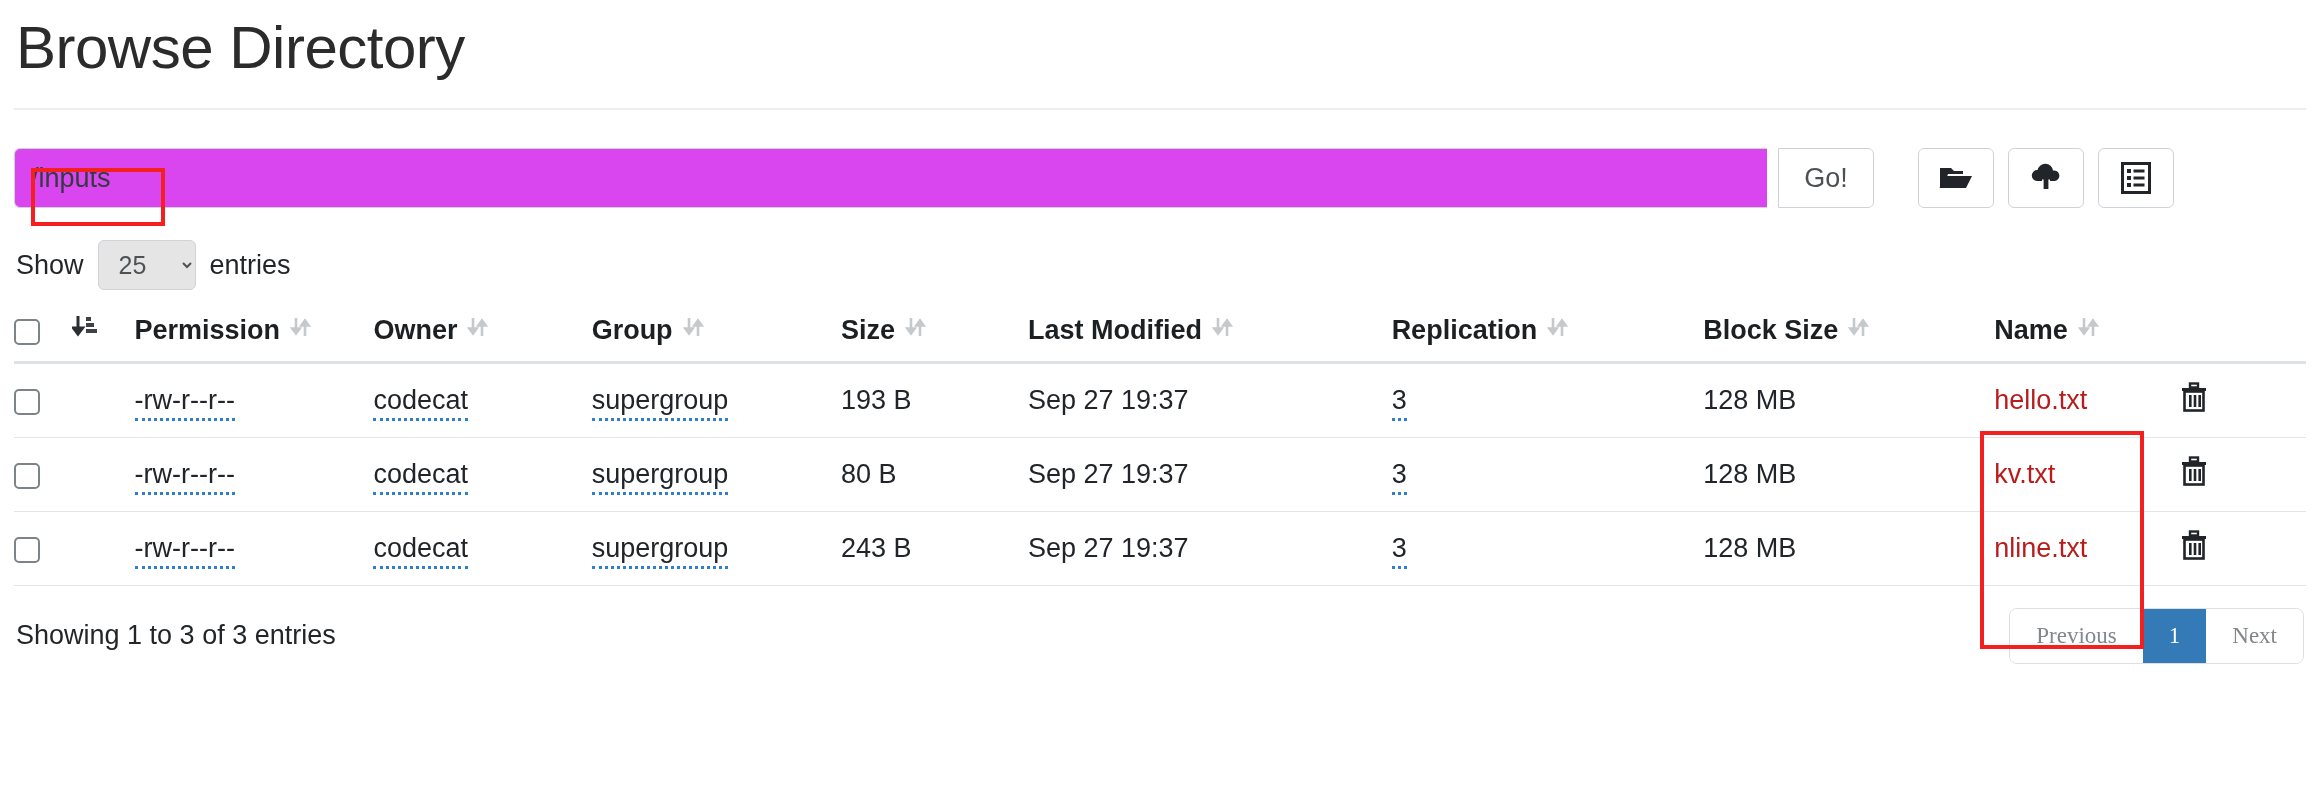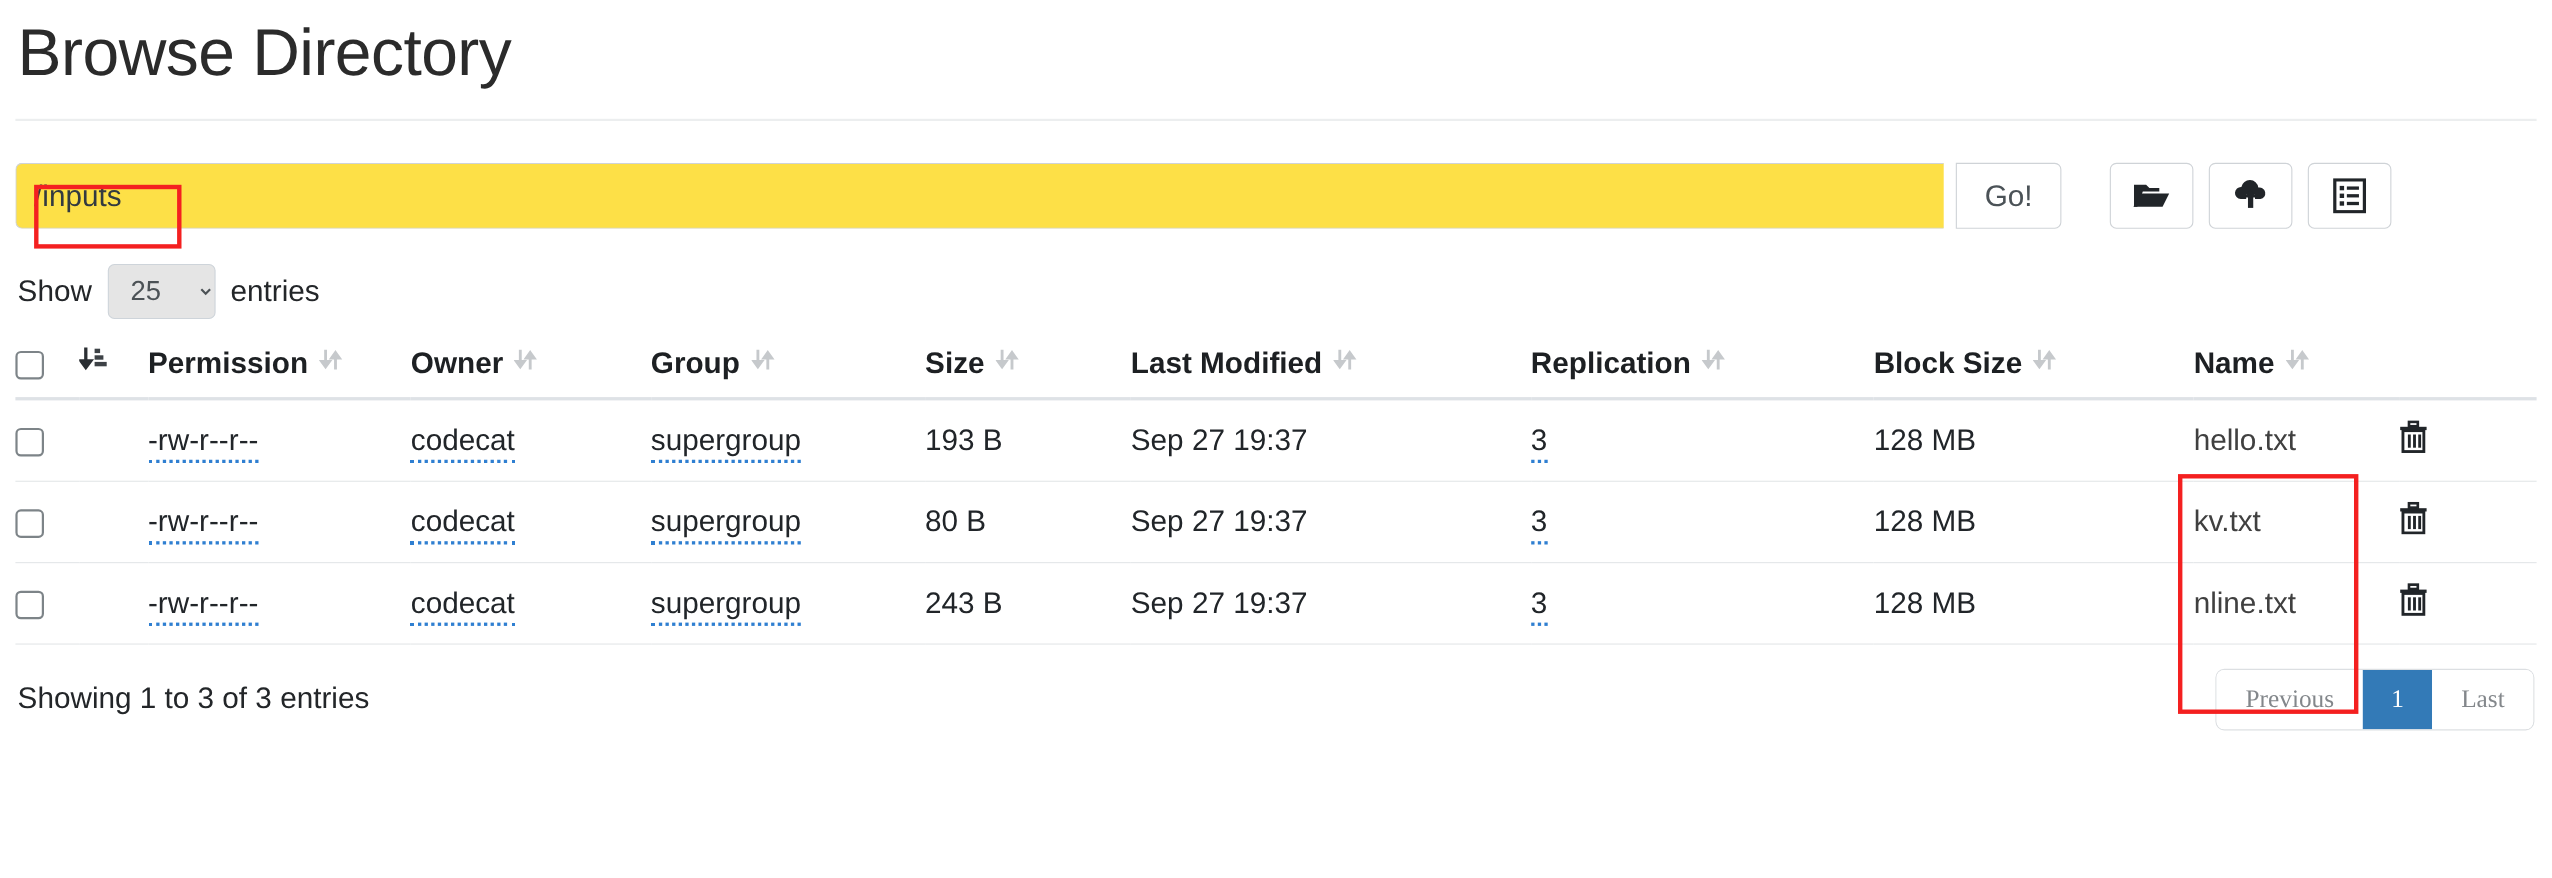--- a/index.html
+++ b/index.html
@@ -40,21 +40,21 @@
     display: flex;
     flex: 1 1 auto;
     max-width: 1860px;
   }
   .path-input {
     flex: 1 1 auto;
     height: 60px;
     border: 1px solid #cfd3d7;
     border-right: 0;
     border-radius: 6px 0 0 6px;
-    background: #fde047;
+    background: #d946ef;
     font-size: 27px;
     font-family: "Liberation Sans", sans-serif;
     color: #333a40;
     padding: 0 16px;
     outline: none;
   }
   .go-btn {
     height: 60px;
     min-width: 96px;
     border: 1px solid #cfd3d7;
@@ -187,21 +187,21 @@
   }
 
   .ed-link {
     color: #212529;
     text-decoration: none;
     border-bottom: 3px dotted #2f7fd1;
     padding-bottom: 3px;
     cursor: pointer;
   }
   a.name-link {
-    color: #404040;
+    color: #b91c1c;
     text-decoration: none;
     cursor: pointer;
   }
   .trash-btn {
     background: none; border: 0; padding: 0; cursor: pointer;
     display: inline-flex; align-items: center; justify-content: center;
   }
 
   
   .footer {
@@ -500,20 +500,20 @@
           </button></td>
       </tr>
     </tbody>
   </table>
 
   <div class="footer">
     <div class="info">Showing 1 to 3 of 3 entries</div>
     <div class="pagination">
       <button class="pg">Previous</button>
       <button class="pg active">1</button>
-      <button class="pg">Last</button>
+      <button class="pg">Next</button>
     </div>
   </div>
 
   <div class="annot-box" id="annot-path"></div>
   <div class="annot-box" id="annot-names"></div>
 
 </div>
 
 </body></html>

